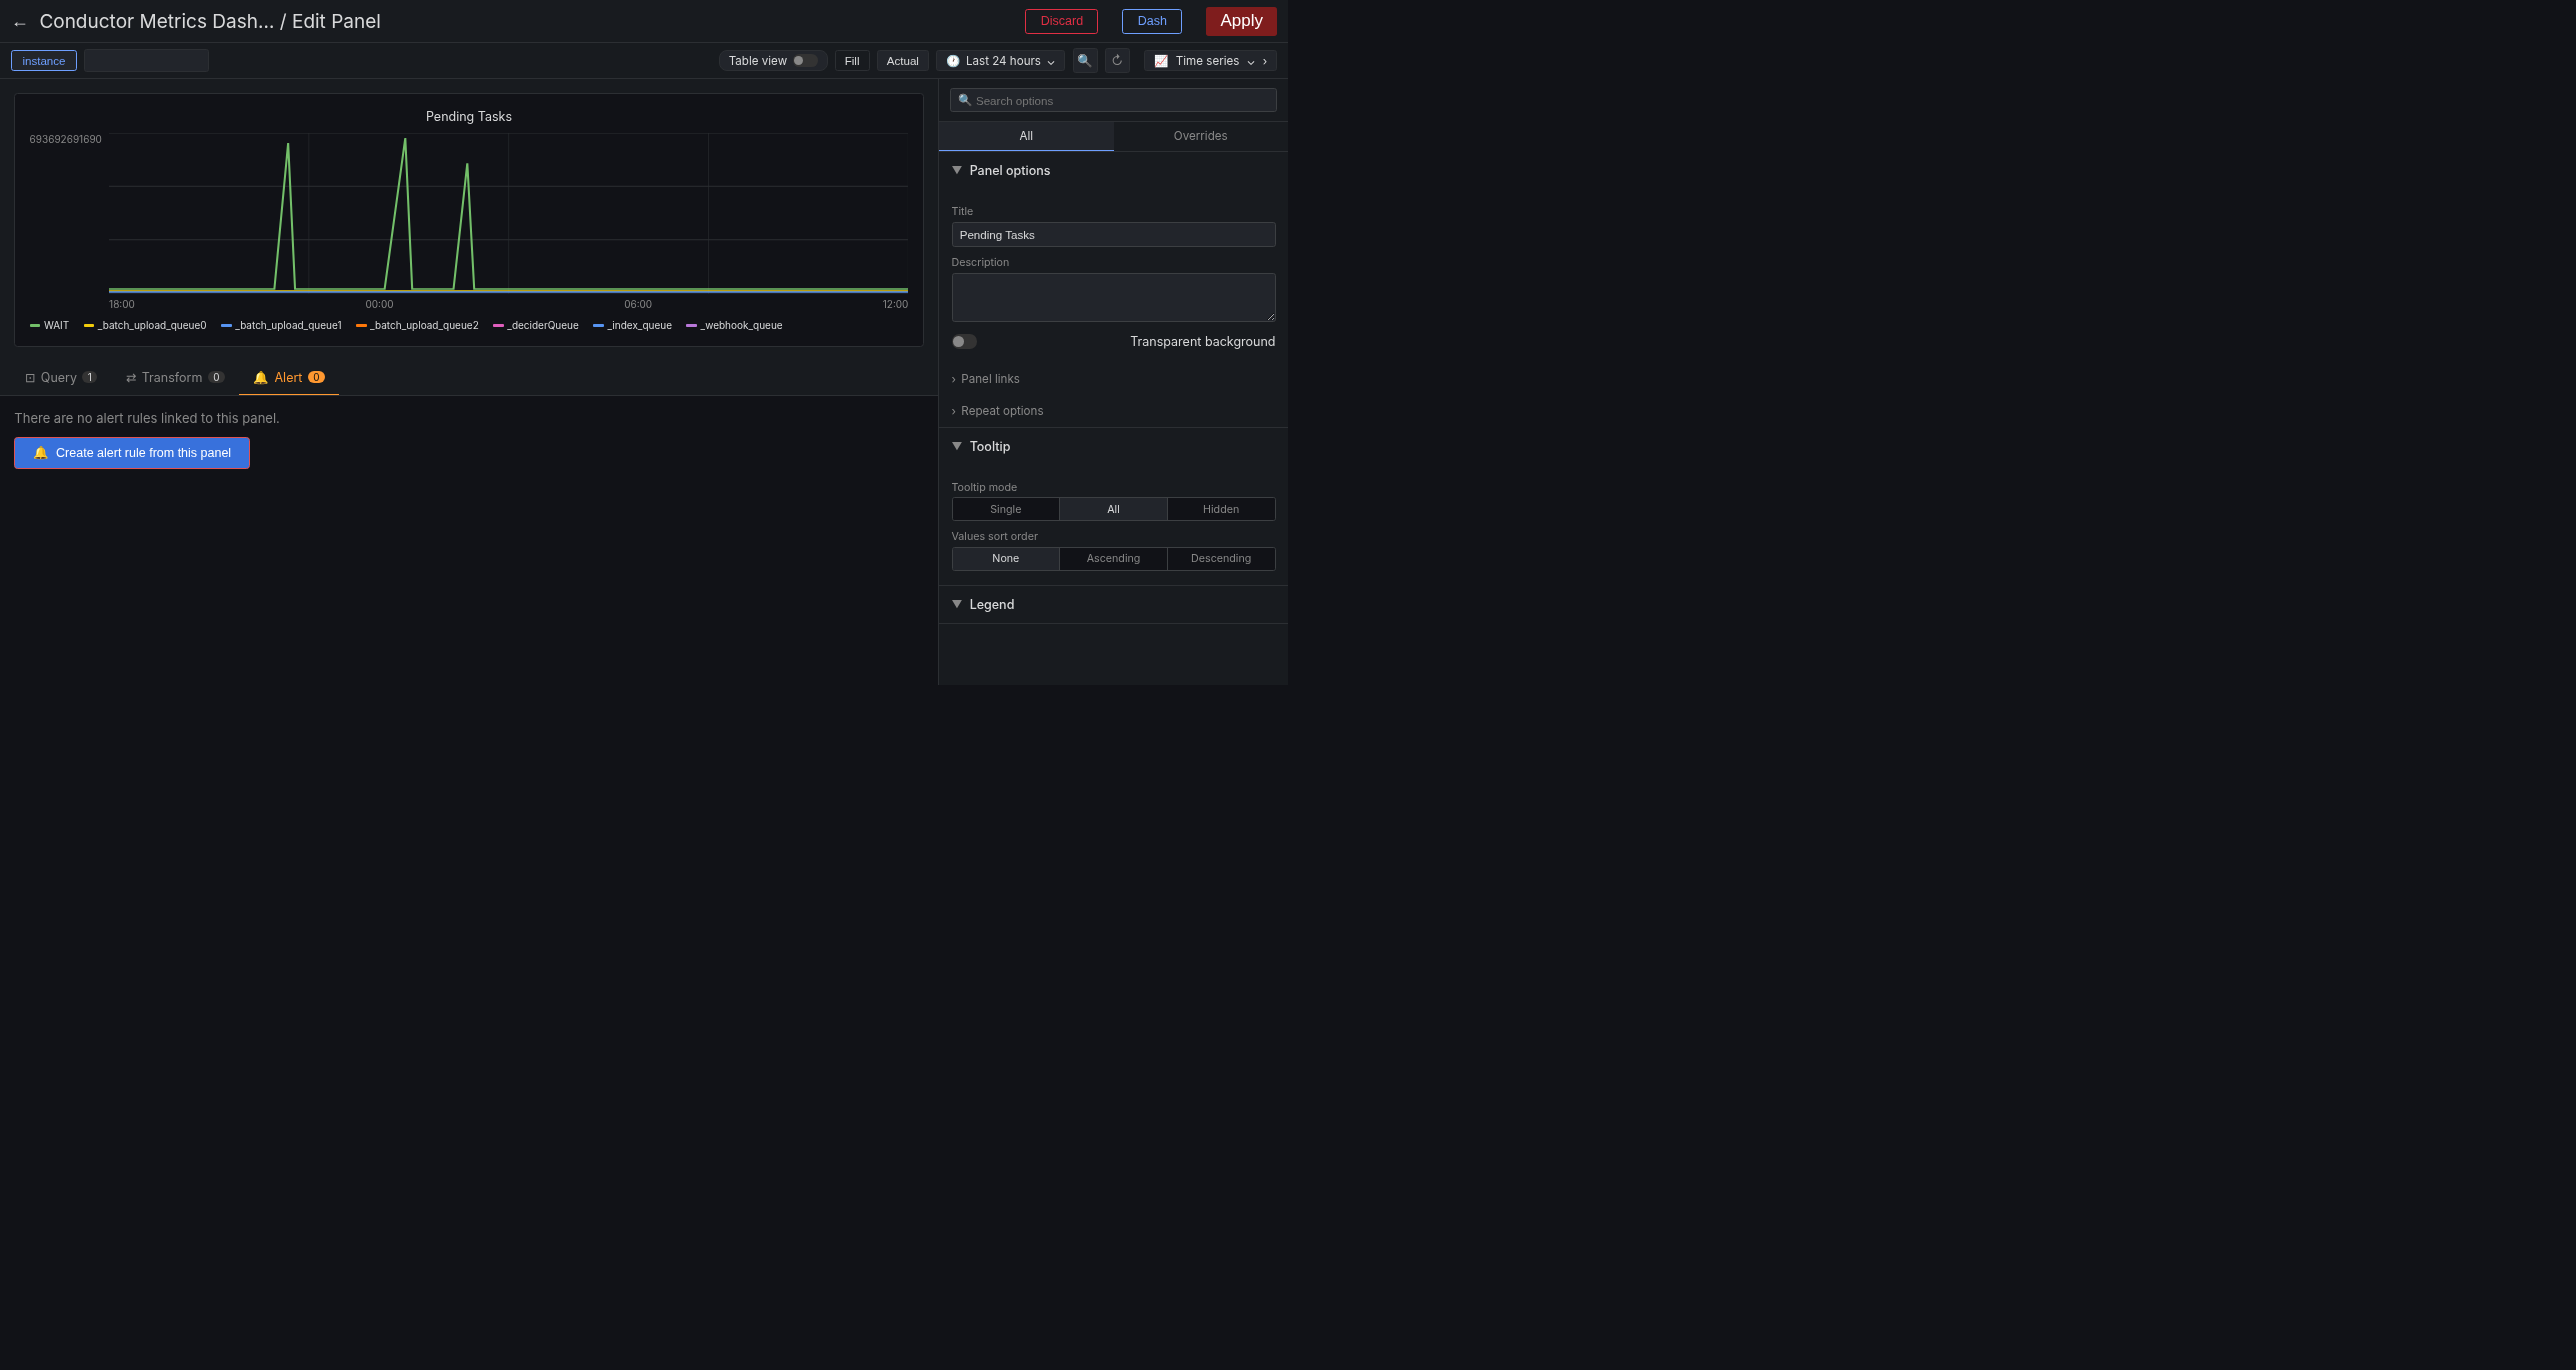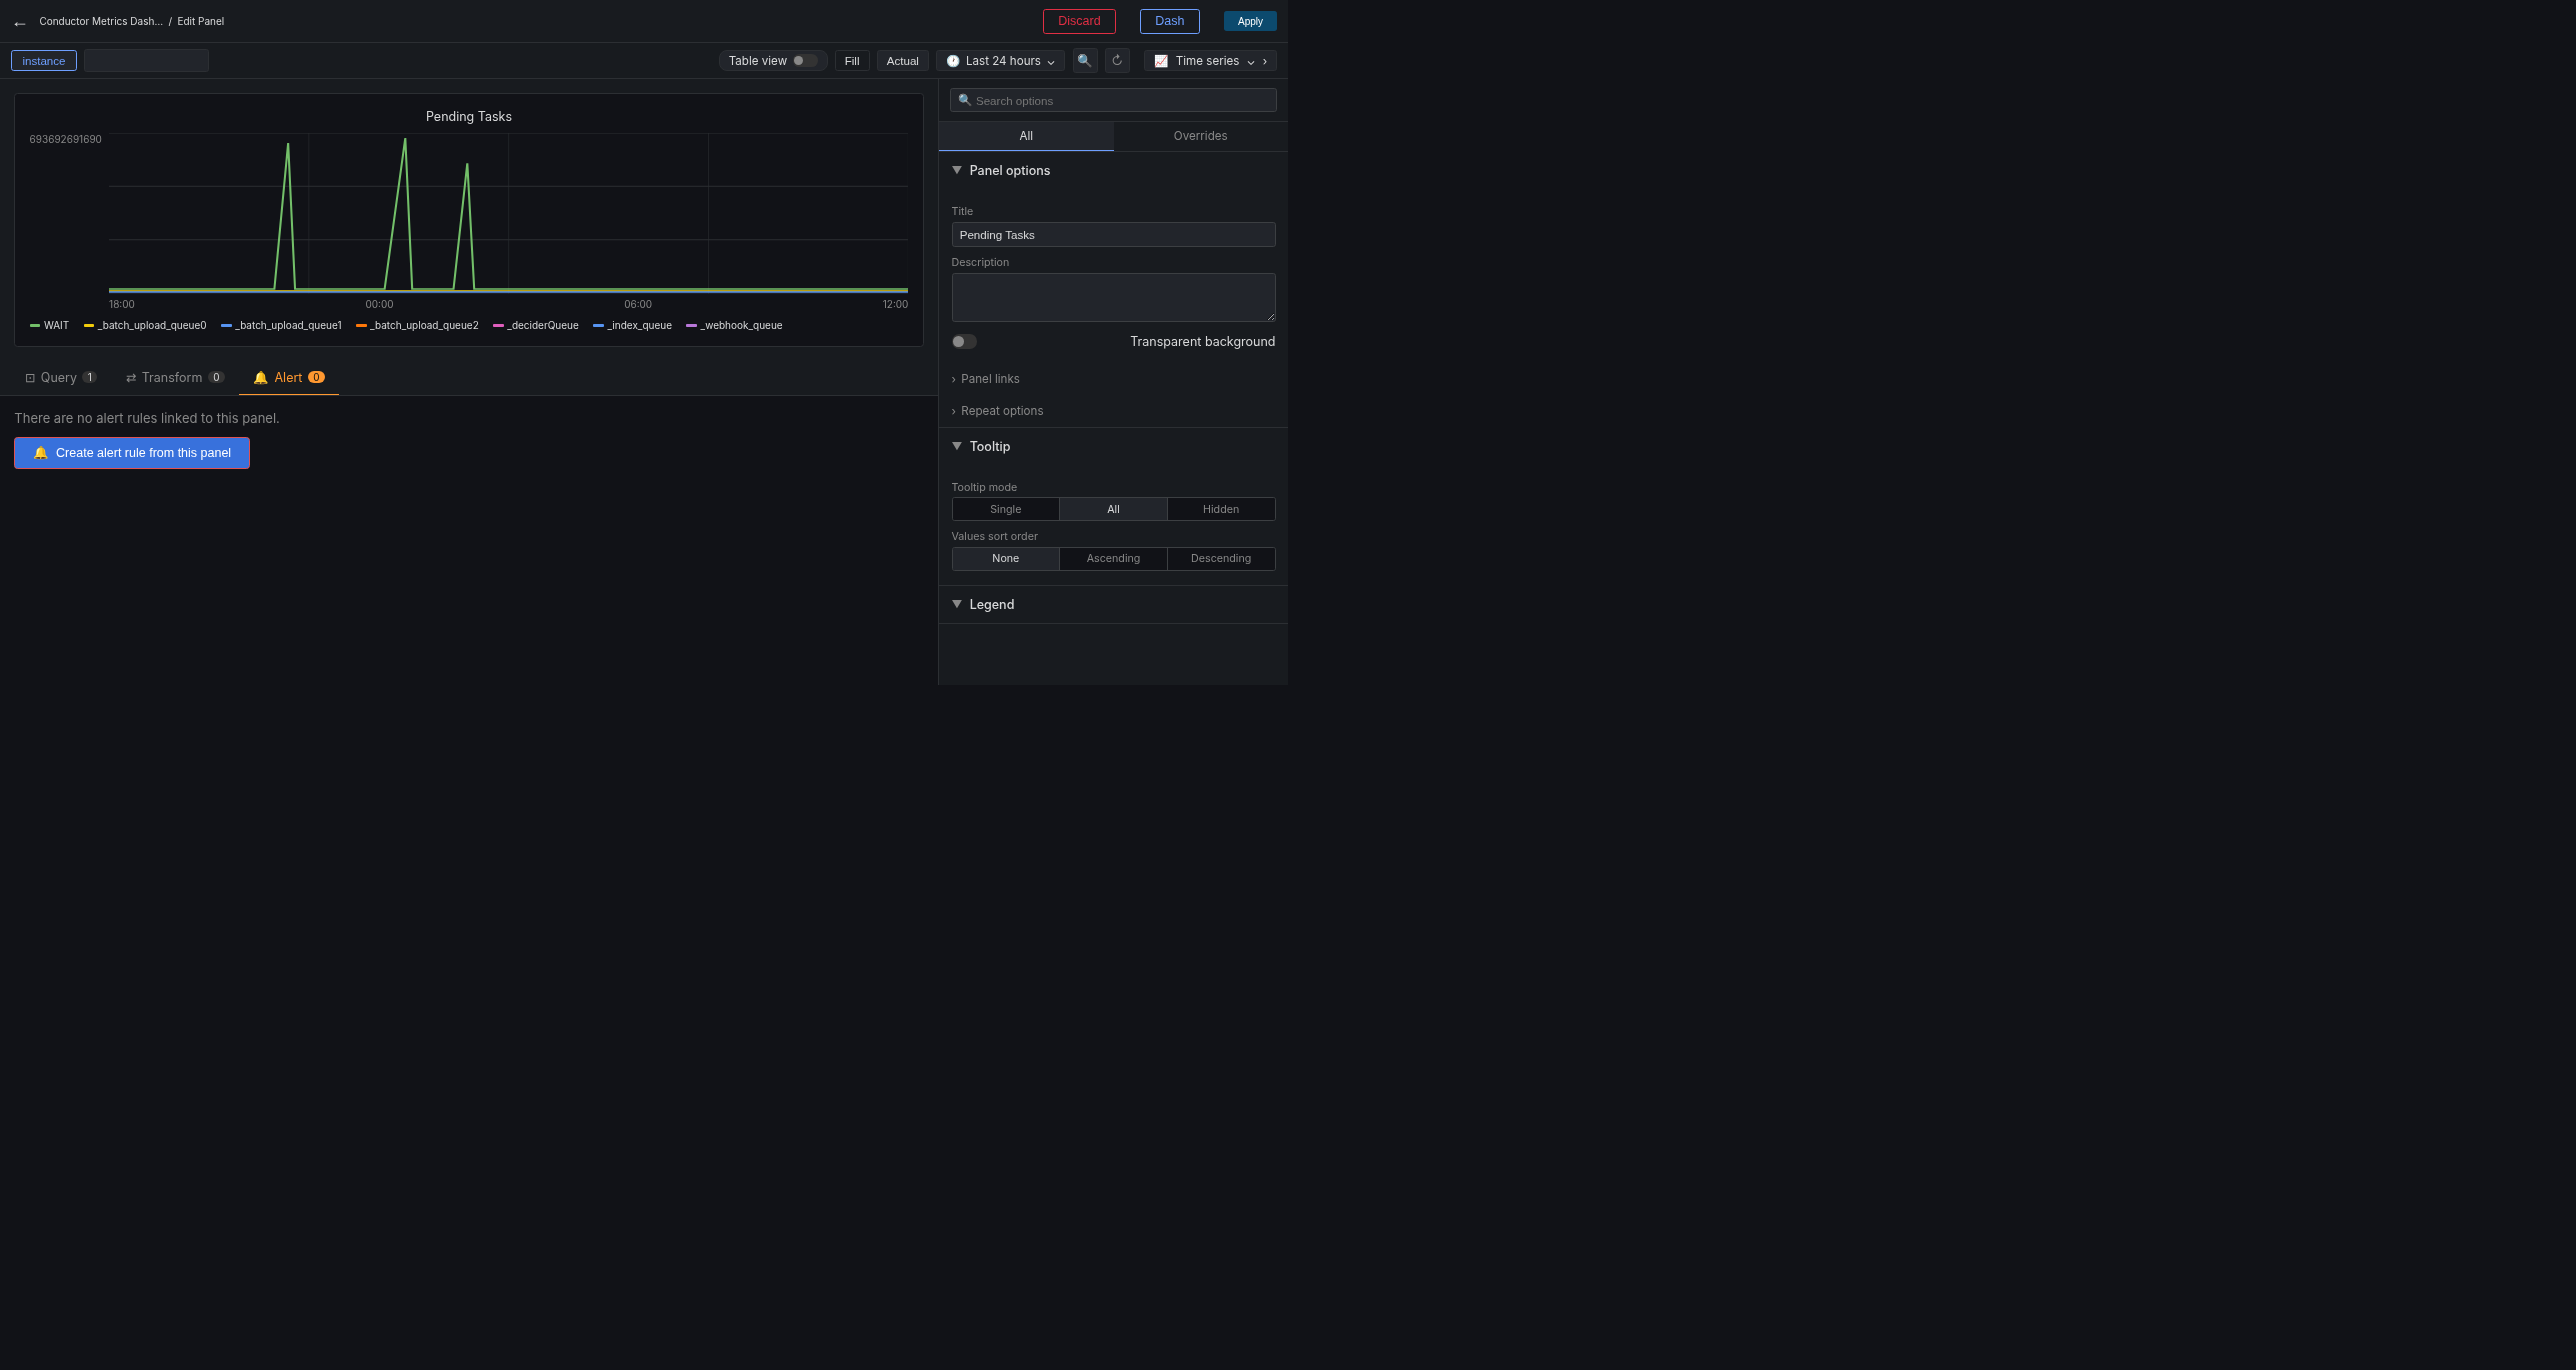--- a/index.html
+++ b/index.html
@@ -30,21 +30,21 @@
       cursor: pointer;
       font-size: 18px;
       display: flex;
       align-items: center;
     }
     .breadcrumb {
       display: flex;
       align-items: center;
       gap: 5.4px;
       color: #d8d9da;
-      font-size: 10px;
+      font-size: 19px;
     }
     .header-spacer { flex: 1; }
     .header-right {
       display: flex;
       gap: 24px;
       align-items: center;
     }
     .btn-discard {
       background: transparent;
       border: 0.9px solid #e02f44;
@@ -57,27 +57,27 @@
     .btn-save {
       background: transparent;
       border: 0.9px solid #6e9fff;
       color: #6e9fff;
       border-radius: 2.7px;
       padding: 4.5px 14.3px;
       cursor: pointer;
       font-size: 12.5px;
     }
     .btn-apply {
-      background: #0c4a6e;
+      background: #7f1d1d;
       border: none;
       color: #fff;
       border-radius: 2.7px;
       padding: 4.5px 14.3px;
       cursor: pointer;
-      font-size: 10px;
+      font-size: 17px;
     }
     .instance-tab {
       background: #22252b;
       border: 0.9px solid #2c2f33;
       border-radius: 2.7px;
       color: #d8d9da;
       padding: 2.7px 10.7px;
       font-size: 11.6px;
       cursor: pointer;
     }

